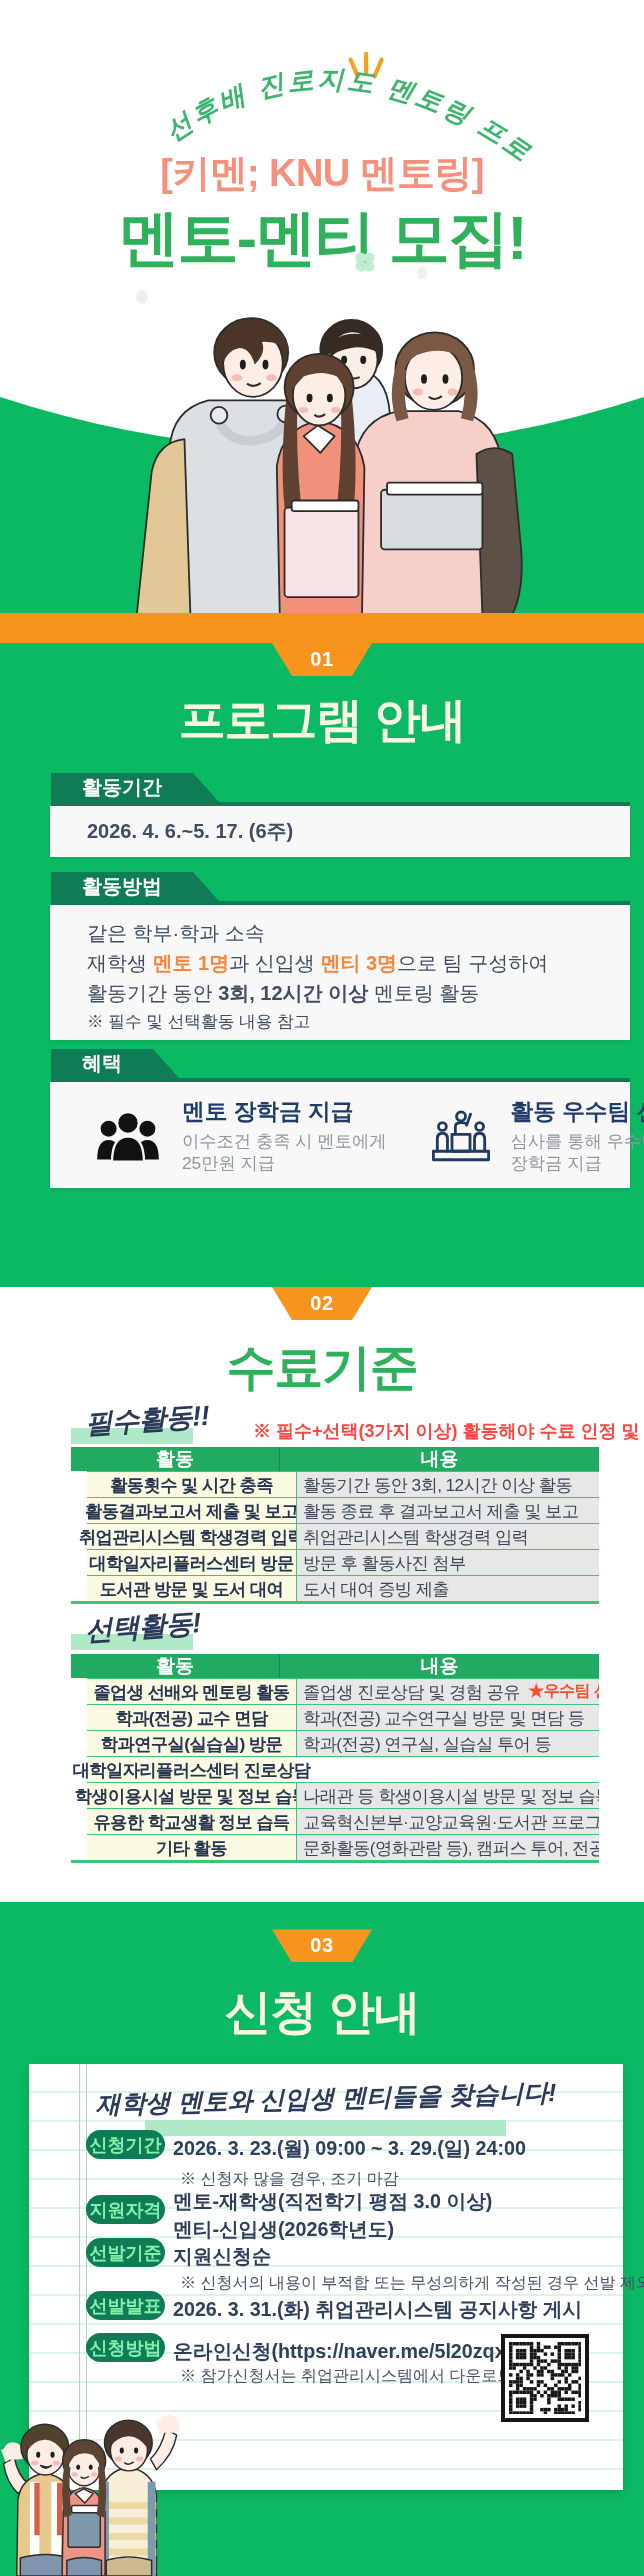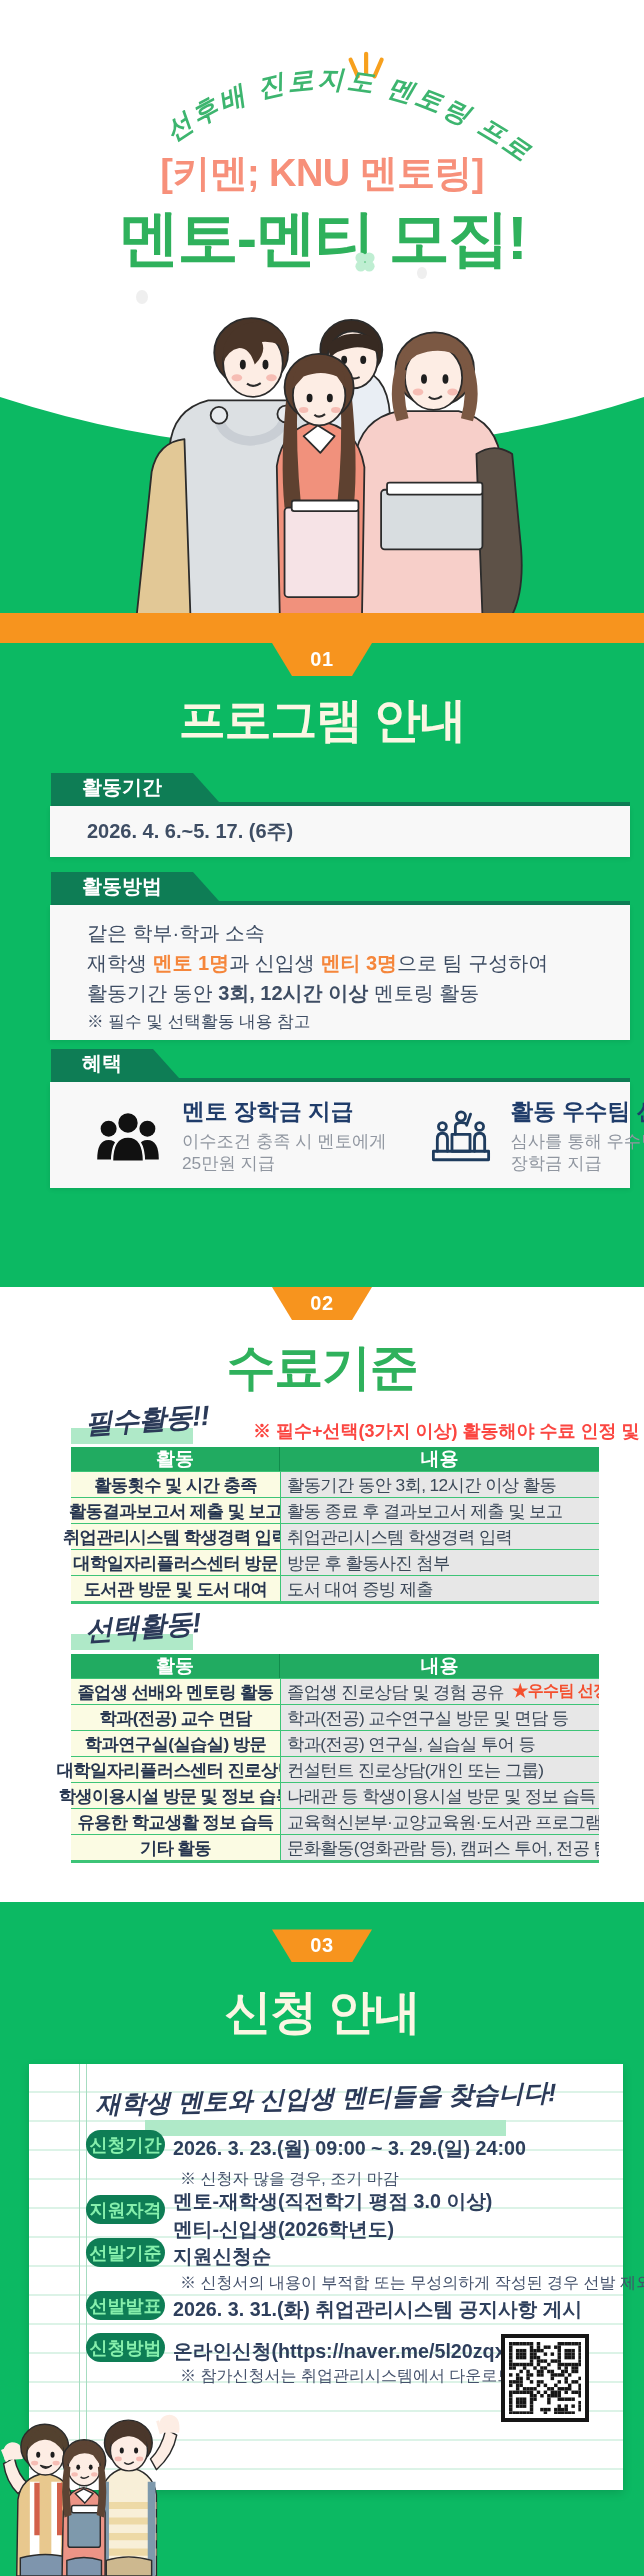--- a/index.html
+++ b/index.html
@@ -73,21 +73,21 @@
   .red-note{position:absolute;left:253px;top:1419px;font-size:18px;font-weight:700;
     color:var(--red);white-space:nowrap;z-index:2;}
   .ktable{position:absolute;left:71px;width:528px;border-bottom:3px solid var(--rowline);}
   .tbl-req{top:1447px;}
   .tbl-opt{top:1654px;}
   .thead{display:flex;height:24px;background:var(--thead);}
   .th-a{width:209px;display:flex;align-items:center;justify-content:center;color:#fff;
     font-size:19px;font-weight:700;border-right:1.2px solid #118C4C;}
   .th-c{flex:1;display:flex;align-items:center;justify-content:center;color:#fff;
     font-size:19px;font-weight:700;}
-  .trow{display:flex;height:26px;border-top:1.8px solid var(--rowline);}
+  .trow{display:flex;height:26px;border-top:1.8px solid var(--rowline);margin-left:16px;}
   .tc-a{width:209px;background:var(--cyellow);display:flex;align-items:center;justify-content:center;
     font-size:17.3px;font-weight:700;color:#26354F;white-space:nowrap;letter-spacing:-0.6px;}
   .tc-c{flex:1;background:var(--cgray);display:flex;align-items:center;padding:0 6px;
     font-size:17.3px;color:#3A4757;border-left:1.2px solid var(--rowline);
     white-space:nowrap;overflow:hidden;letter-spacing:-0.6px;}
   .tc-c .star{color:var(--star);font-weight:700;font-size:16px;margin-left:8.3px;}
 
   
   .sec3{position:absolute;left:0;top:1902px;width:644px;height:674px;background:var(--green);}
   .paper{position:absolute;left:29px;top:162px;width:594px;height:426px;background:#fff;z-index:2;
@@ -349,23 +349,20 @@
           </div>
         </div>
         <div class="trow">
           <div class="tc-a">학과연구실(실습실) 방문</div>
           <div class="tc-c">
             <span>학과(전공) 연구실, 실습실 투어 등</span>
           </div>
         </div>
         <div class="trow">
           <div class="tc-a">대학일자리플러스센터 진로상담</div>
-          <div class="tc-c">
-            <span>컨설턴트 진로상담(개인 또는 그룹)</span>
-          </div>
         </div>
         <div class="trow">
           <div class="tc-a">학생이용시설 방문 및 정보 습득</div>
           <div class="tc-c">
             <span>나래관 등 학생이용시설 방문 및 정보 습득</span>
           </div>
         </div>
         <div class="trow">
           <div class="tc-a">유용한 학교생활 정보 습득</div>
           <div class="tc-c">

